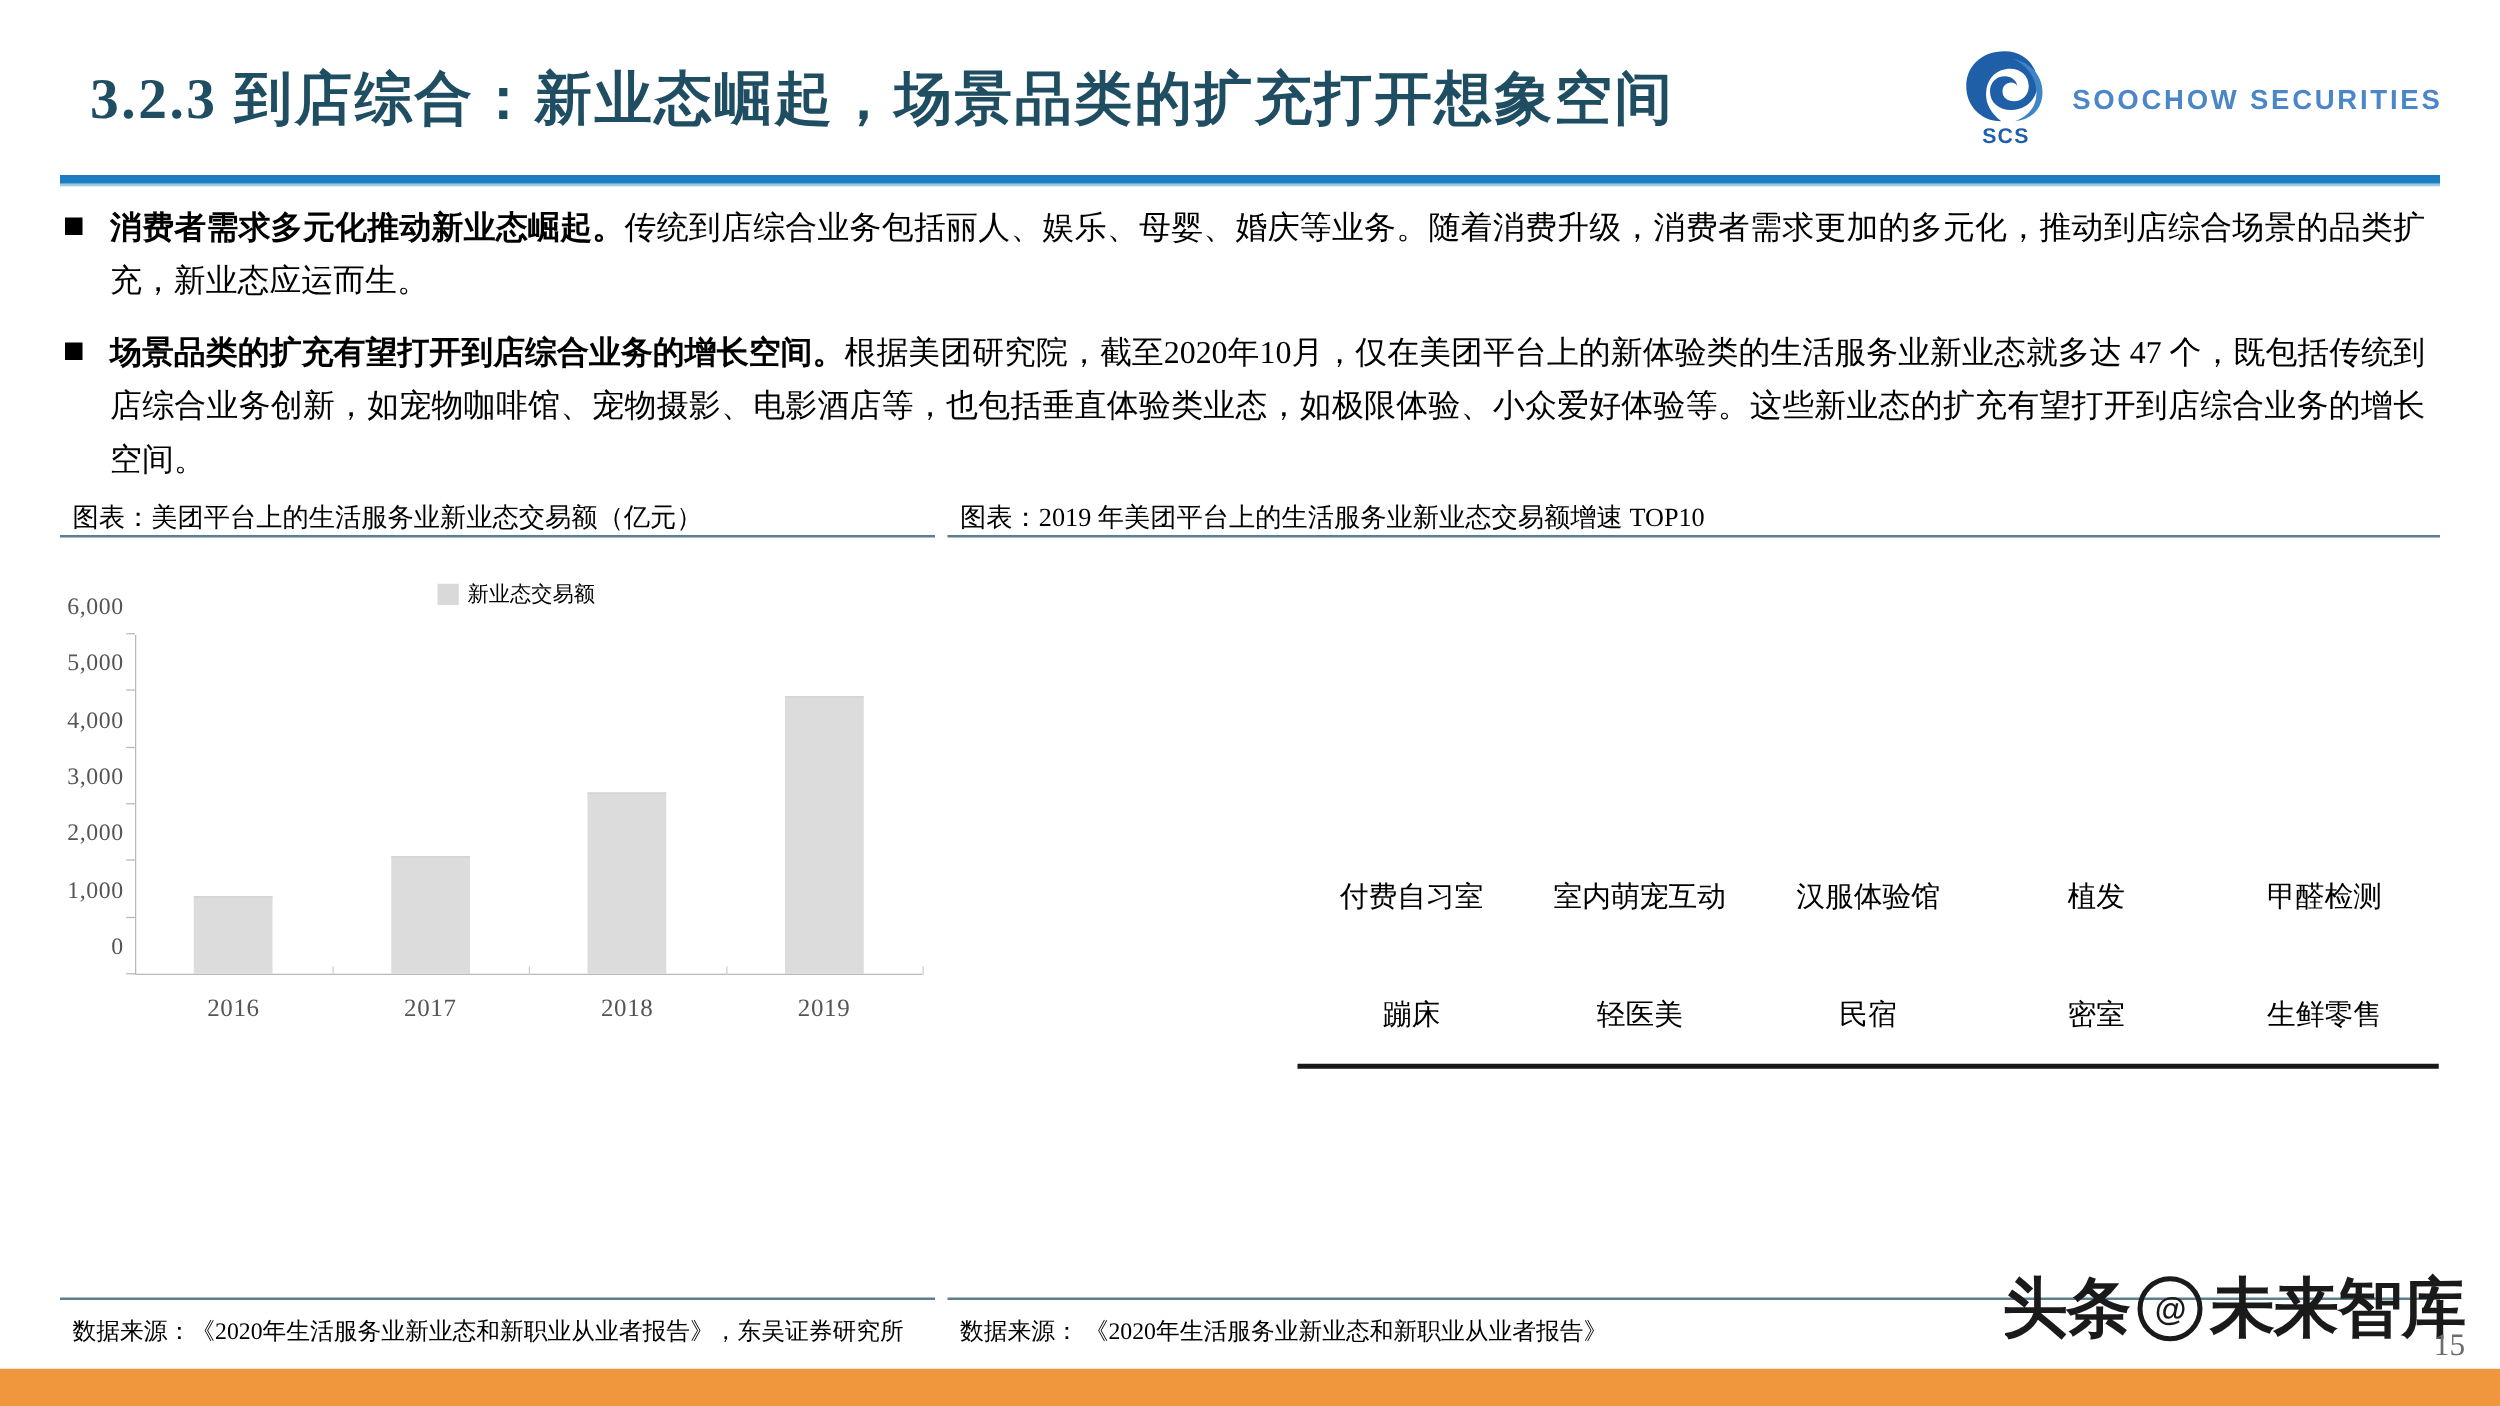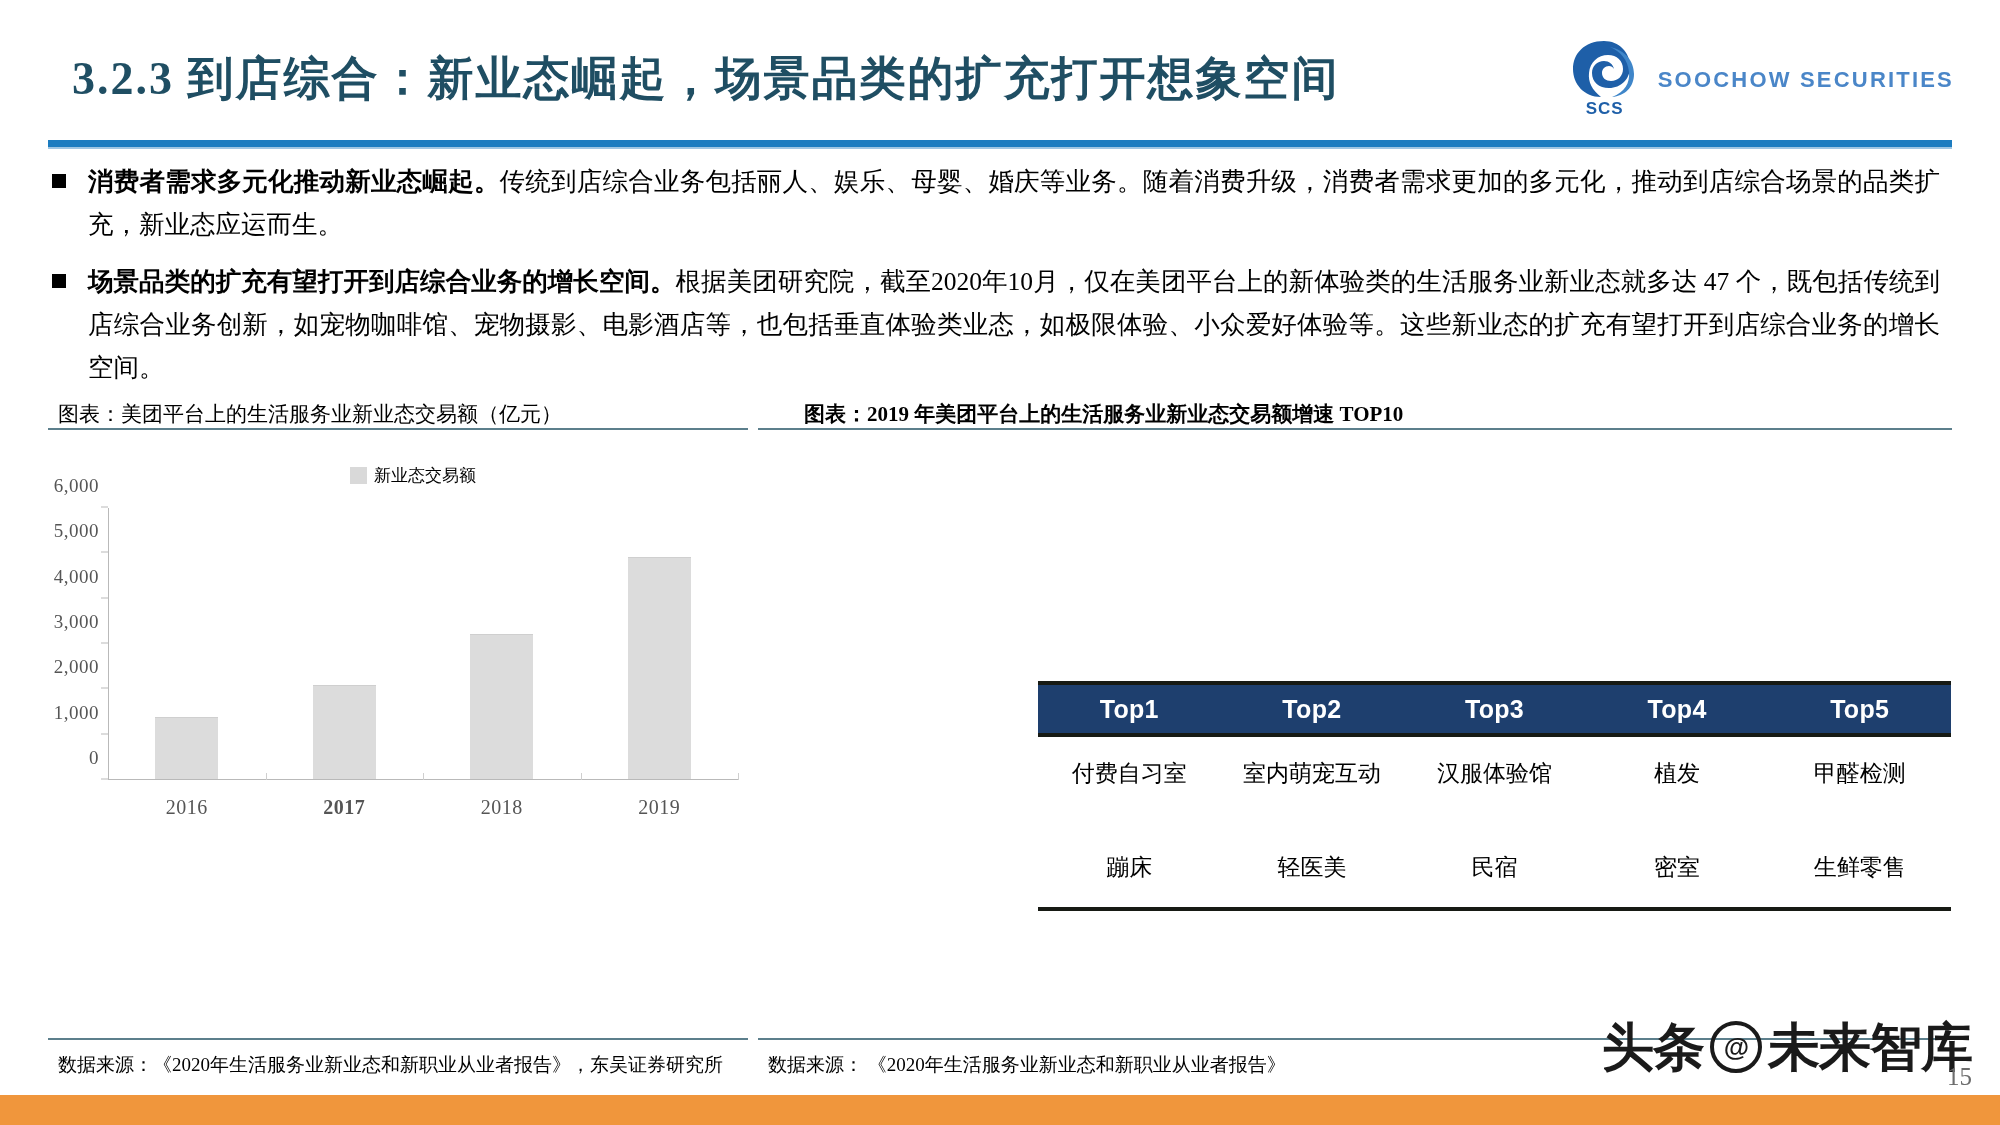--- a/index.html
+++ b/index.html
@@ -136,21 +136,21 @@
 
   
   .fig-caption {
     position: absolute;
     font-size: 21px;
     color: #000;
     white-space: nowrap;
     font-family: "Liberation Serif", "DejaVu Serif", serif;
   }
   #caption-left  { left: 58px;  top: 400px; }
-  #caption-right { left: 804px; top: 400px; font-weight: bold; }
+  #caption-right { left: 768px; top: 400px; }
 
   .caption-rule {
     position: absolute;
     height: 2px;
     background: #5c7f8c;
   }
   #caption-rule-left  { left: 48px;  top: 428px; width: 700px; }
   #caption-rule-right { left: 758px; top: 428px; width: 1194px; }
 
   
@@ -417,35 +417,28 @@
         <div class="bar" style="left: 32.5%; width: 10%; height: 34.3333%; background: rgb(220, 220, 220);"></div>
         <div class="x-sep" style="left: 25%;"></div>
         <div class="bar" style="left: 57.5%; width: 10%; height: 52.8333%; background: rgb(220, 220, 220);"></div>
         <div class="x-sep" style="left: 50%;"></div>
         <div class="bar" style="left: 82.5%; width: 10%; height: 81.3333%; background: rgb(220, 220, 220);"></div>
         <div class="x-sep" style="left: 75%;"></div>
         <div class="x-sep" style="left: 100%;"></div>
       </div>
     <div id="x-ticks">
         <div class="x-tick" style="left: 12.5%;">2016</div>
-        <div class="x-tick" style="left: 37.5%; font-weight: bold;">2017</div>
+        <div class="x-tick" style="left: 37.5%;">2017</div>
         <div class="x-tick" style="left: 62.5%;">2018</div>
         <div class="x-tick" style="left: 87.5%;">2019</div>
       </div>
   </div>
 </div>
 
 <div id="top-table">
-  <div class="tbl-head">
-    <div class="cell">Top1</div>
-    <div class="cell">Top2</div>
-    <div class="cell">Top3</div>
-    <div class="cell">Top4</div>
-    <div class="cell">Top5</div>
-  </div>
   <div class="tbl-row">
     <div class="cell">付费自习室</div>
     <div class="cell">室内萌宠互动</div>
     <div class="cell">汉服体验馆</div>
     <div class="cell">植发</div>
     <div class="cell">甲醛检测</div>
   </div>
   <div id="tbl-gap"></div>
   <div class="tbl-row">
     <div class="cell">蹦床</div>

